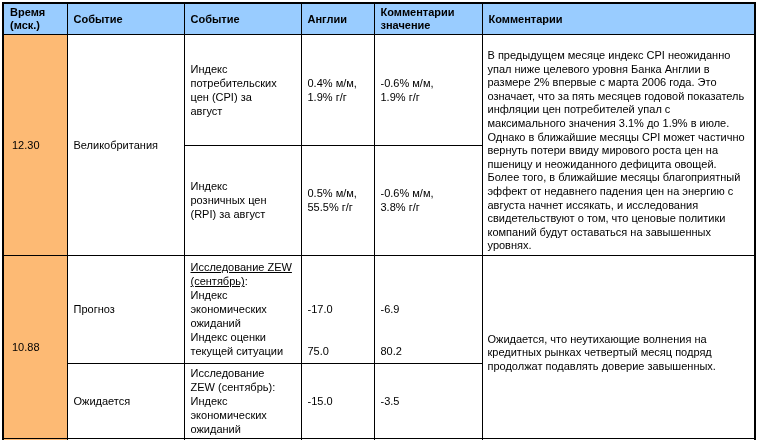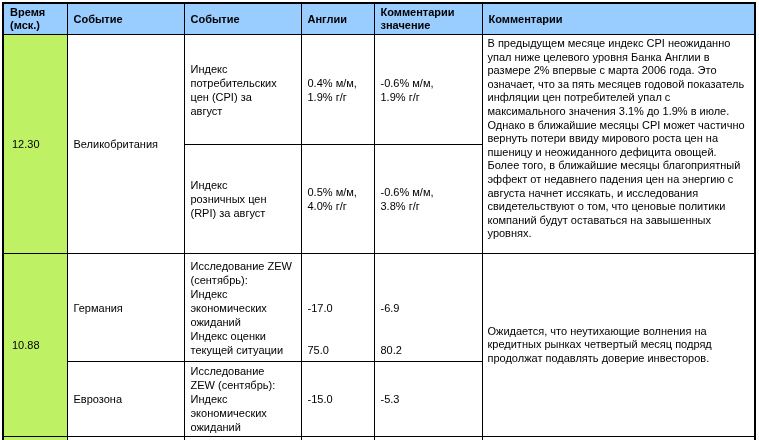--- a/index.html
+++ b/index.html
@@ -37,32 +37,32 @@
     white-space: pre-line;
   }
   tr.h-hdr  { height: 28px; padding-left: 17px; }
   tr.h-r1   { height: 110px; }
   tr.h-r2   { height: 109px; }
   tr.h-r3   { height: 108px; }
   tr.h-r4   { height: 71px; }
   tr.h-r5   { height: 30px; }
   .pre { white-space: pre-line; }
   .time {
-    background: #bef264;
+    background: #fdba74;
     padding-left: 8px;
     line-height: 14px;
   }
   .region { line-height: 14px; }
   .event, .val { line-height: 14px; }
   .comment {
     line-height: 13.6px;
-    padding: 2px 3px 2px 5px;
+    padding: 14px 3px 2px 5px;
   }
   .v-top { vertical-align: top; }
-  .underline { }
+  .underline { text-decoration: underline; }
 </style>
 </head>
 <body>
 
 <div class="canvas">
   <table class="calendar">
     <colgroup>
       <col style="width:64px">
       <col style="width:117px">
       <col style="width:117px">
@@ -95,28 +95,28 @@
       <td class="val pre">-0.6% м/м,
 1.9% г/г</td>
       <td class="comment v-top" rowspan="2">В предыдущем месяце индекс CPI неожиданно упал ниже целевого уровня Банка Англии в размере 2% впервые с марта 2006 года. Это означает, что за пять месяцев годовой показатель инфляции цен потребителей упал с максимального значения 3.1% до 1.9% в июле. Однако в ближайшие месяцы CPI может частично вернуть потери ввиду мирового роста цен на пшеницу и неожиданного дефицита овощей. Более того, в ближайшие месяцы благоприятный эффект от недавнего падения цен на энергию с августа начнет иссякать, и исследования свидетельствуют о том, что  ценовые политики компаний будут оставаться на завышенных уровнях.</td>
     </tr>
 
     <tr class="h-r2">
       <td class="event pre">Индекс
 розничных цен
 (RPI) за август</td>
       <td class="val pre">0.5% м/м,
-4.0% г/г</td>
+55.5% г/г</td>
       <td class="val pre">-0.6% м/м,
 3.8% г/г</td>
     </tr>
 
     <tr class="h-r3">
       <td class="time" rowspan="2">10.88</td>
-      <td class="region">Германия</td>
+      <td class="region">Прогноз</td>
       <td class="event">
         <span class="underline">Исследование ZEW (сентябрь)</span><span>:</span>
         <div class="pre">Индекс
 экономических
 ожиданий
 Индекс оценки
 текущей ситуации</div>
       </td>
       <td class="val pre">&nbsp;
 &nbsp;
@@ -125,32 +125,32 @@
 &nbsp;
 &nbsp;
 75.0</td>
       <td class="val pre">&nbsp;
 &nbsp;
 &nbsp;
 -6.9
 &nbsp;
 &nbsp;
 80.2</td>
-      <td class="comment" rowspan="2">Ожидается, что неутихающие волнения на кредитных рынках четвертый месяц подряд продолжат подавлять доверие инвесторов.</td>
+      <td class="comment" rowspan="2">Ожидается, что неутихающие волнения на кредитных рынках четвертый месяц подряд продолжат подавлять доверие завышенных.</td>
     </tr>
 
     <tr class="h-r4">
-      <td class="region">Еврозона</td>
+      <td class="region">Ожидается</td>
       <td class="event pre">Исследование
 ZEW (сентябрь):
 Индекс
 экономических
 ожиданий</td>
       <td class="val pre">-15.0</td>
-      <td class="val pre">-5.3</td>
+      <td class="val pre">-3.5</td>
     </tr>
 
     <tr class="h-r5">
       <td class="time"></td>
       <td></td>
       <td></td>
       <td></td>
       <td></td>
       <td></td>
     </tr>

